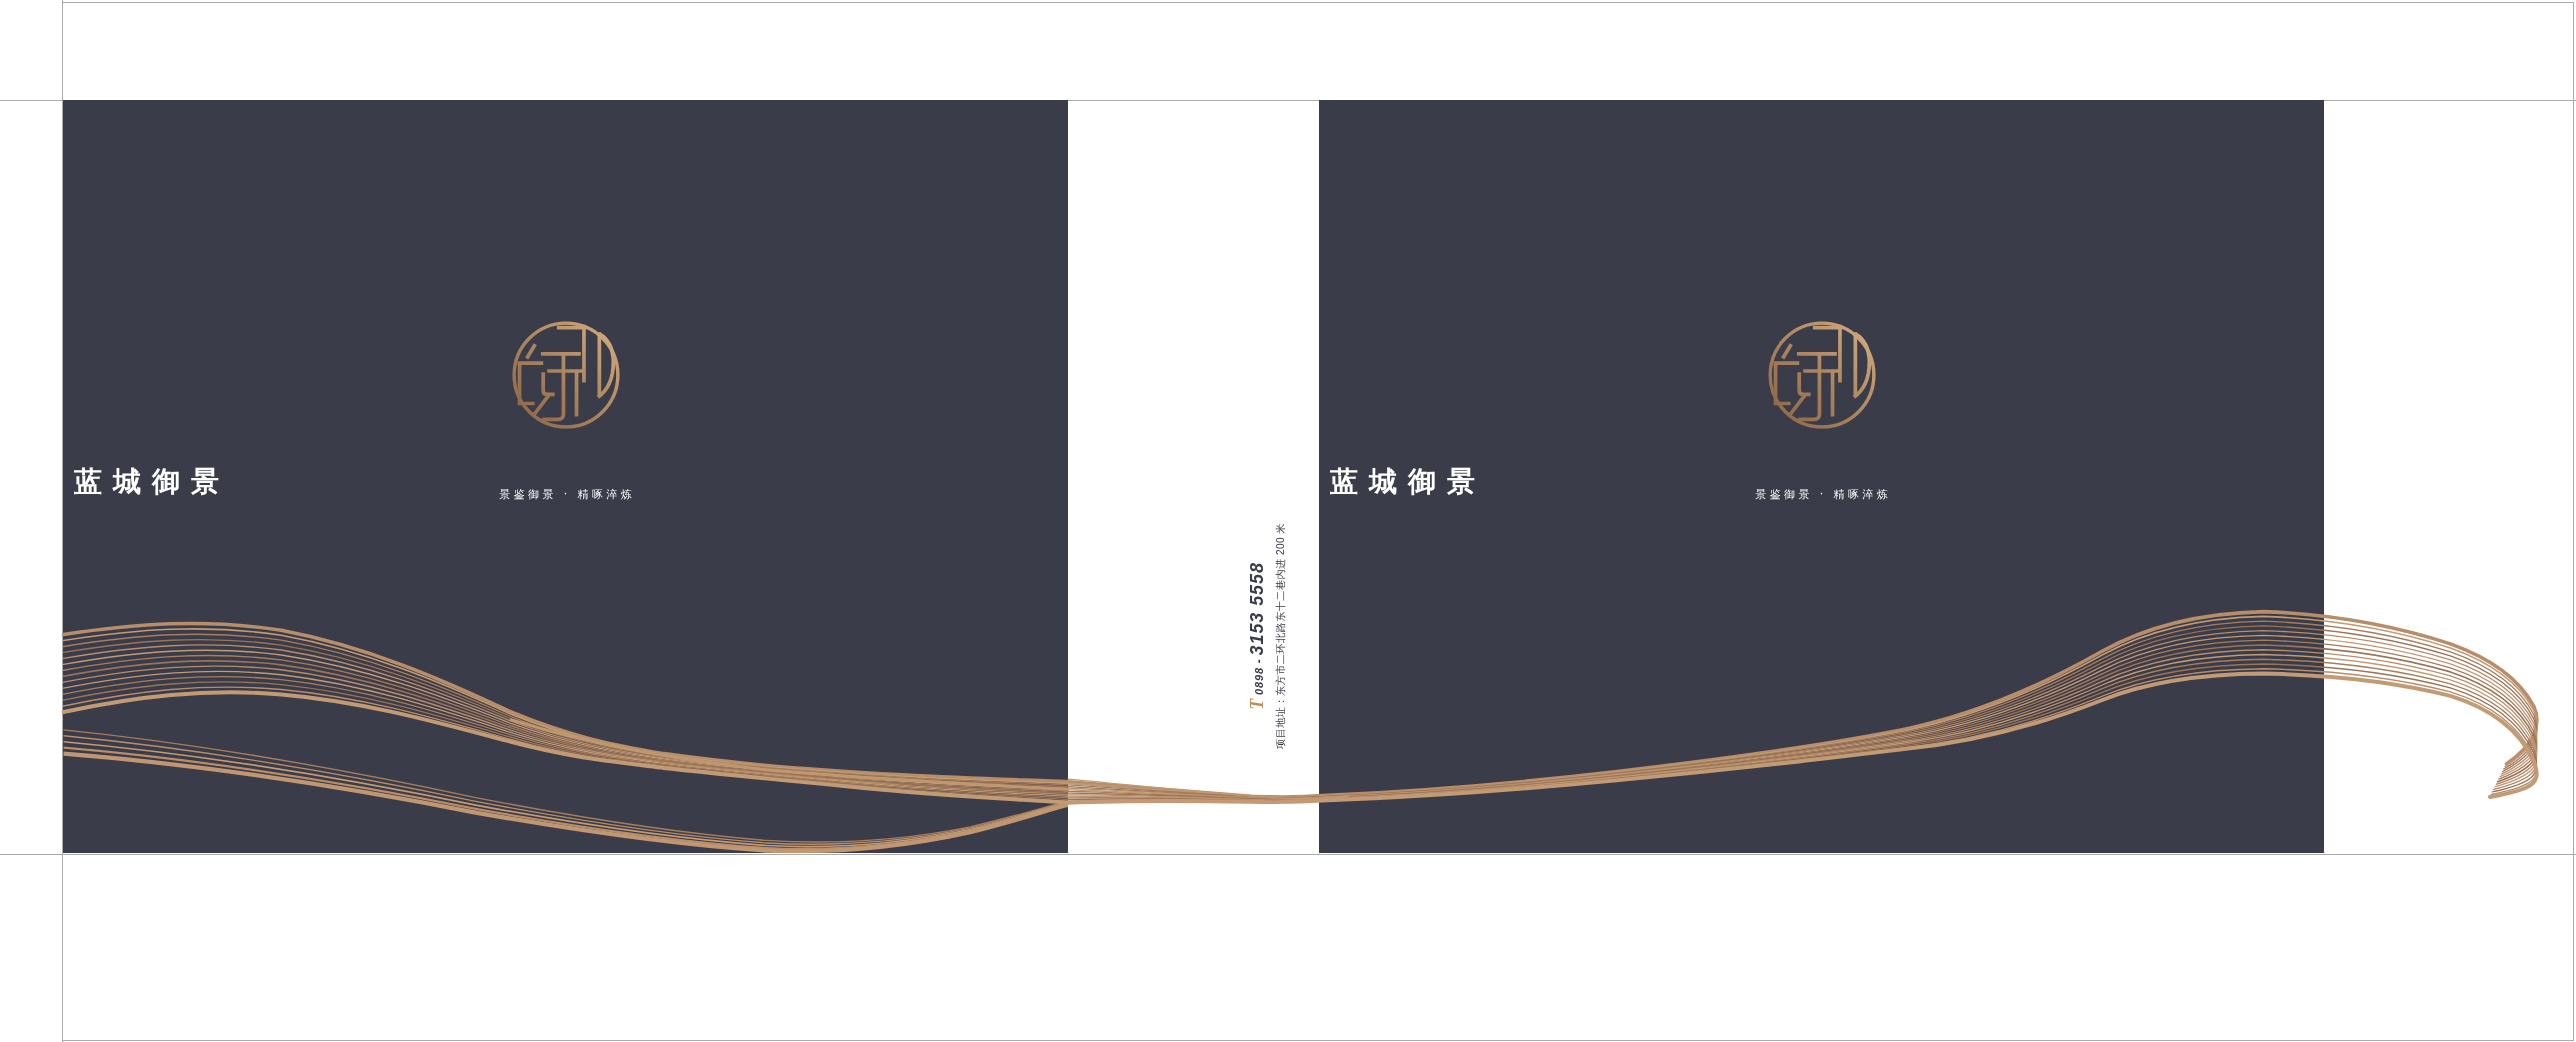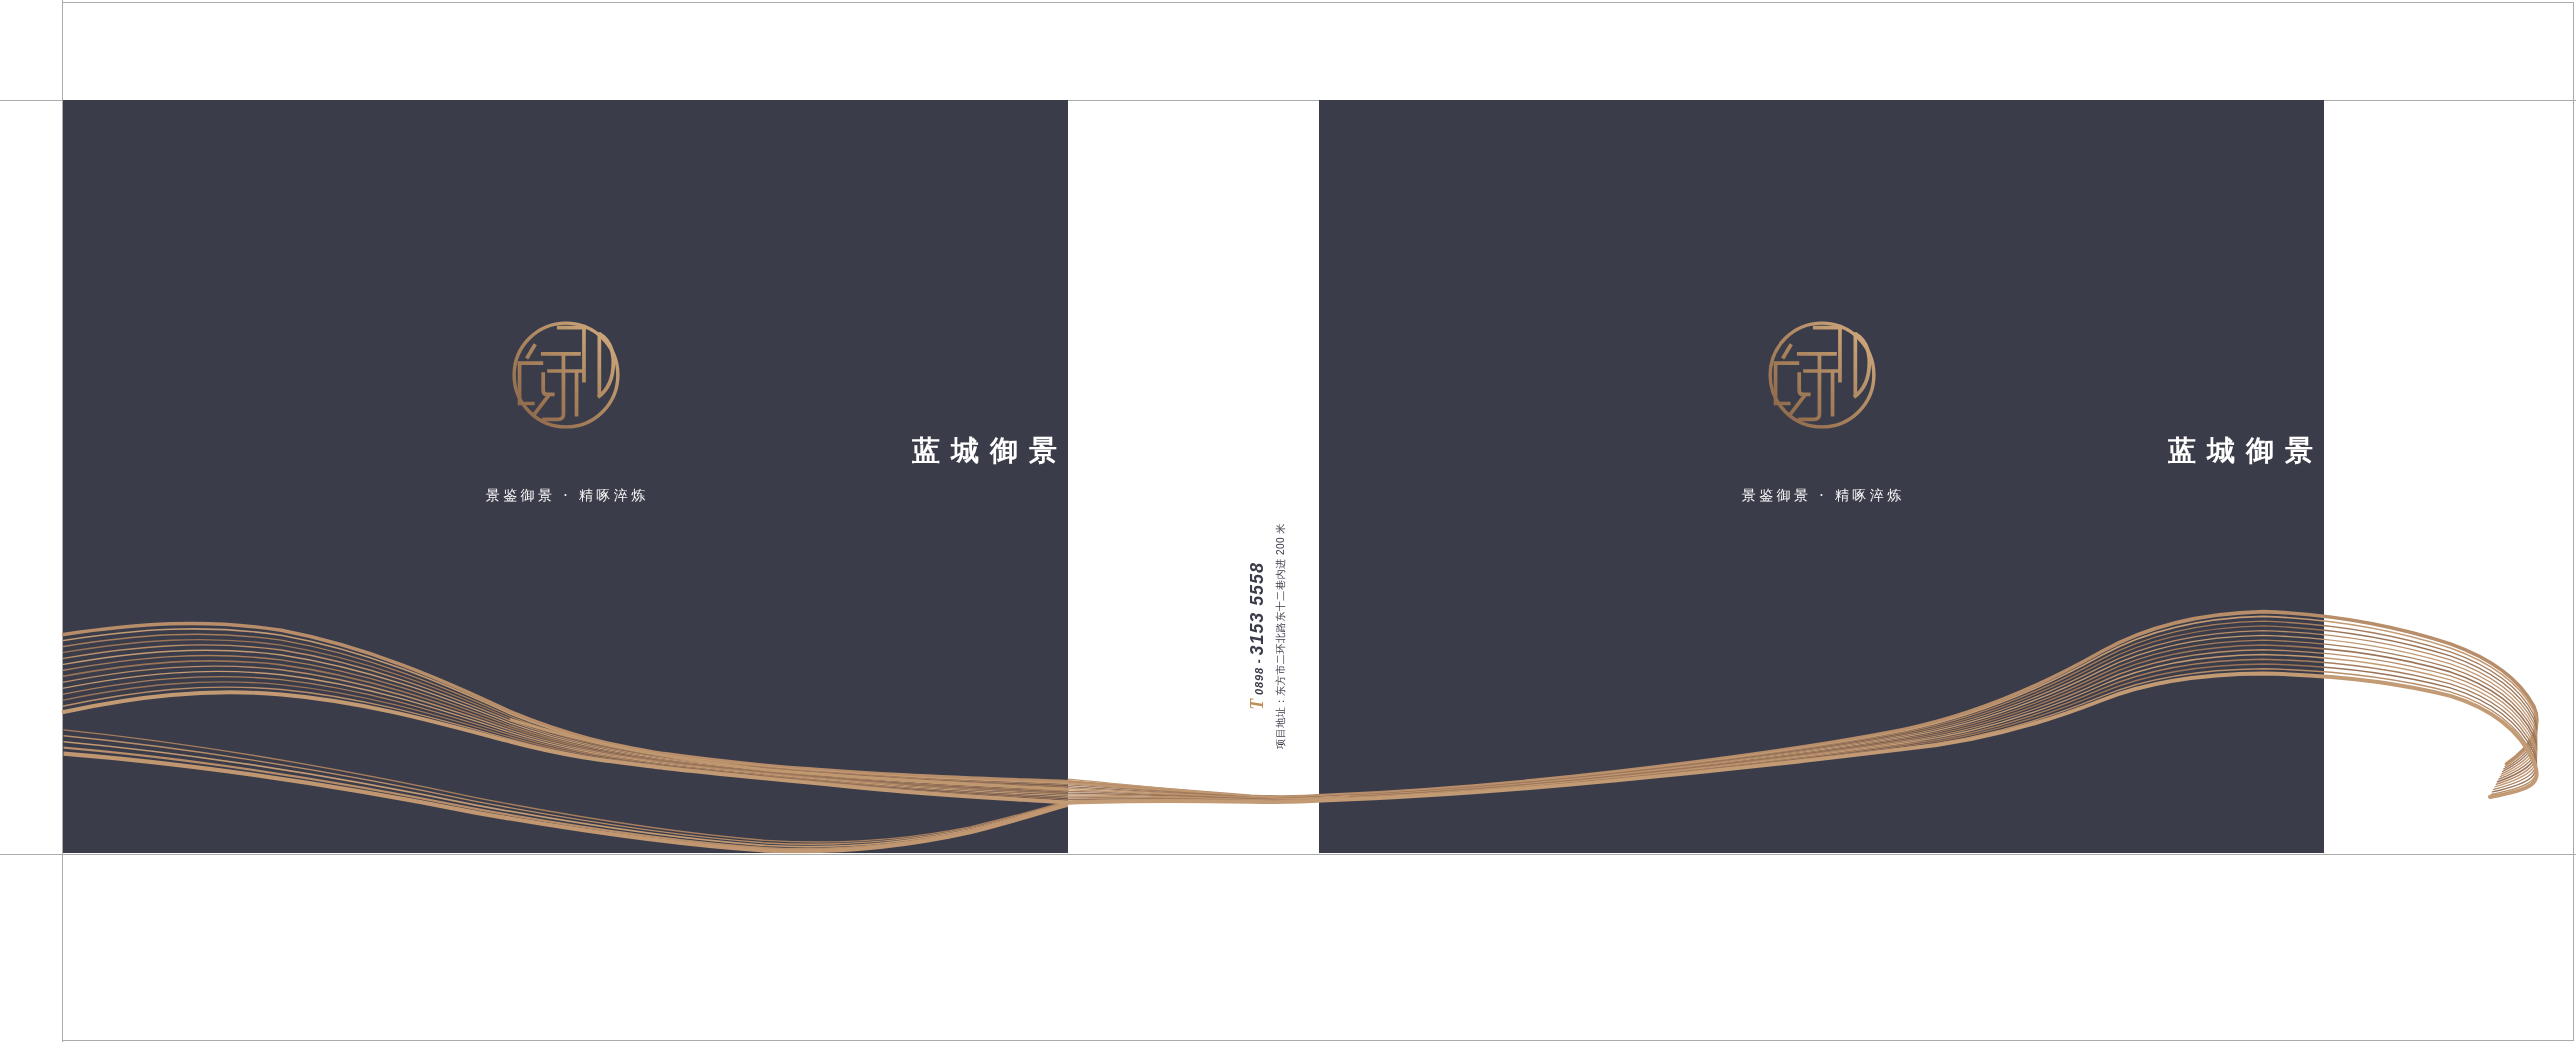--- a/index.html
+++ b/index.html
@@ -16,25 +16,25 @@
   .guide-h-top{left:0;top:100px;width:2576px;height:0.9px;}
   .guide-h-bottom{left:0;top:854px;width:2576px;height:0.9px;}
   .guide-v-left{left:62px;top:0;width:0.9px;height:1042px;}
   
   .panel{position:absolute;top:100px;width:1005px;height:753px;
          background:var(--panel-navy,#3b3c49);}
   .panel-back{left:63px;}
   .panel-front{left:1319px;}
   .logo{position:absolute;left:50%;top:218px;transform:translateX(-50%);
         width:114px;height:114px;}
-  .brand-title{position:absolute;left:0;top:332px;width:100%;text-align:right;
+  .brand-title{position:absolute;left:0;top:363px;width:100%;text-align:left;
         font-family:"DejaVu Serif",serif;font-weight:700;font-size:28px;
         letter-spacing:11px;text-indent:11px;color:var(--text-white,#fff);}
   .brand-tagline{position:absolute;left:0;top:387px;width:100%;text-align:center;
-        font-family:"DejaVu Serif",serif;font-weight:500;font-size:14px;
+        font-family:"DejaVu Serif",serif;font-weight:500;font-size:11px;
         letter-spacing:3.4px;text-indent:3.4px;color:var(--text-white,#fff);opacity:.97;}
   
   .spine-block{position:absolute;left:1141px;top:612px;width:255px;height:48px;
         transform:rotate(-90deg);text-align:center;color:var(--spine-ink,#3a3b49);}
   .spine-phone{font-style:italic;white-space:nowrap;line-height:25.5px;}
   .spine-phone .t-icon{font-family:"Liberation Serif",serif;font-style:italic;
         font-weight:700;font-size:18px;color:var(--gold,#bd9059);}
   .spine-phone .prefix{font-size:11px;font-weight:600;letter-spacing:0.9px;}
   .spine-phone .sep{font-size:12px;font-weight:700;}
   .spine-phone .number{font-size:18px;font-weight:700;letter-spacing:0.9px;}

